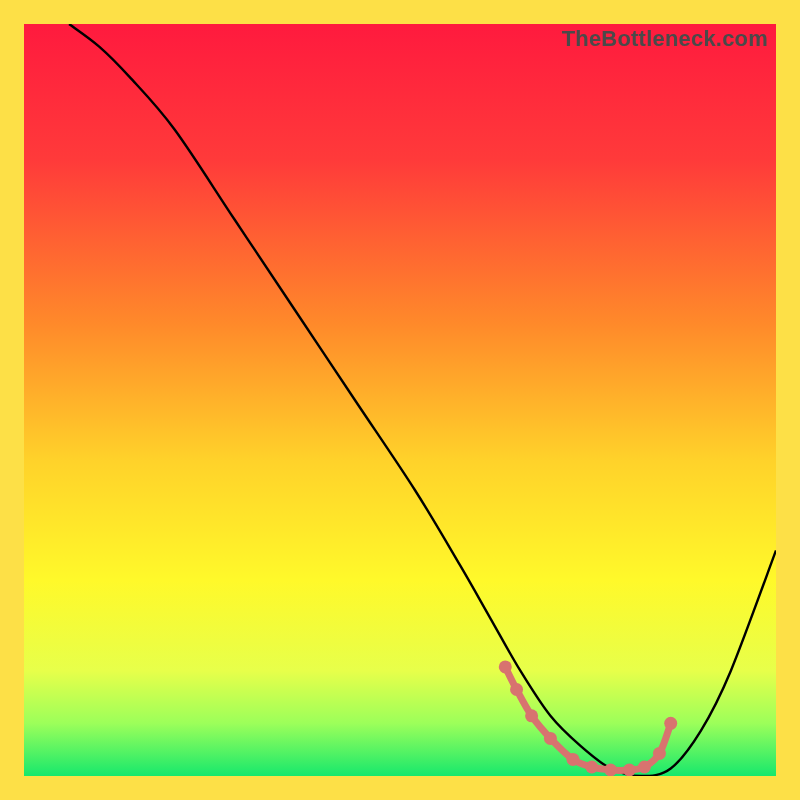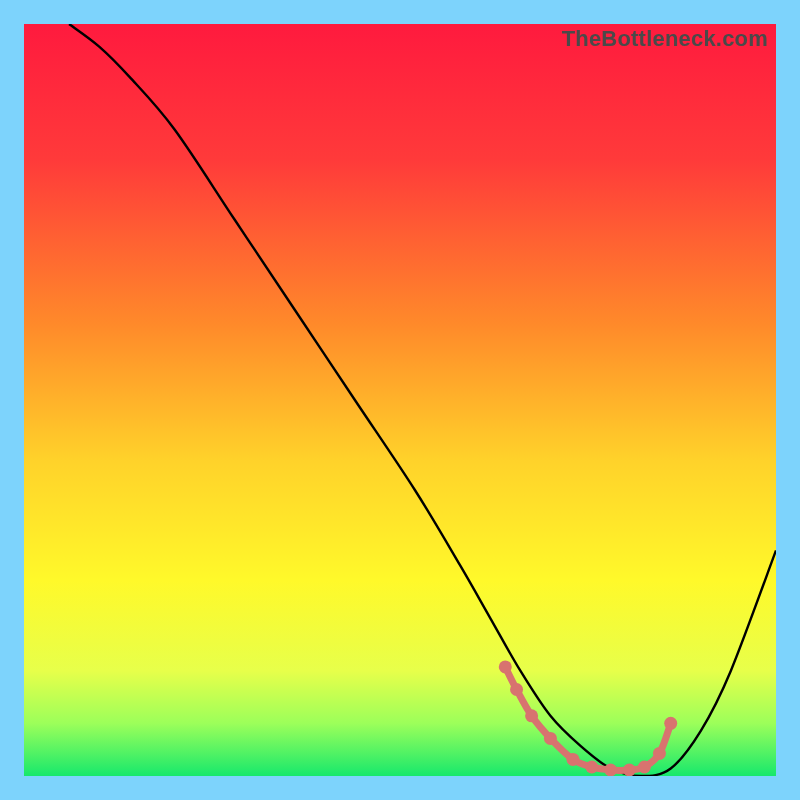--- a/index.html
+++ b/index.html
@@ -9,21 +9,21 @@
     height: 800px;
     background: #000;
     overflow: hidden;
   }
   .frame {
     position: absolute;
     left: 0;
     top: 0;
     width: 800px;
     height: 800px;
-    background: #7dd3fc;
+    background: #fde047;
   }
   .plot-area {
     position: absolute;
     left: 24px;
     top: 24px;
     width: 752px;
     height: 752px;
     overflow: hidden;
   }
   .watermark {

